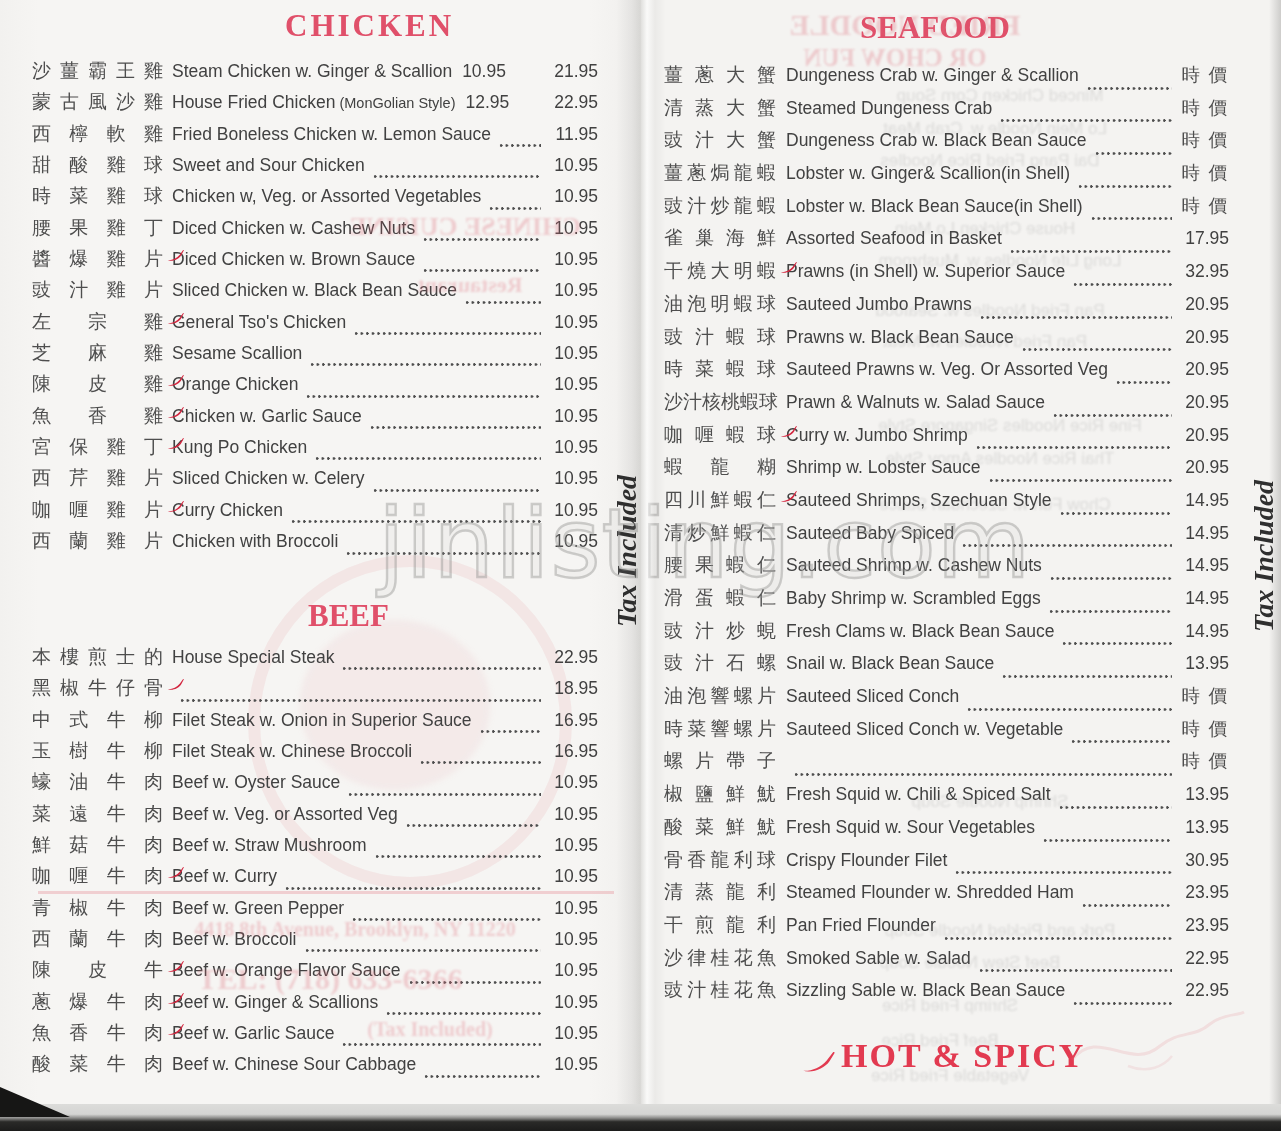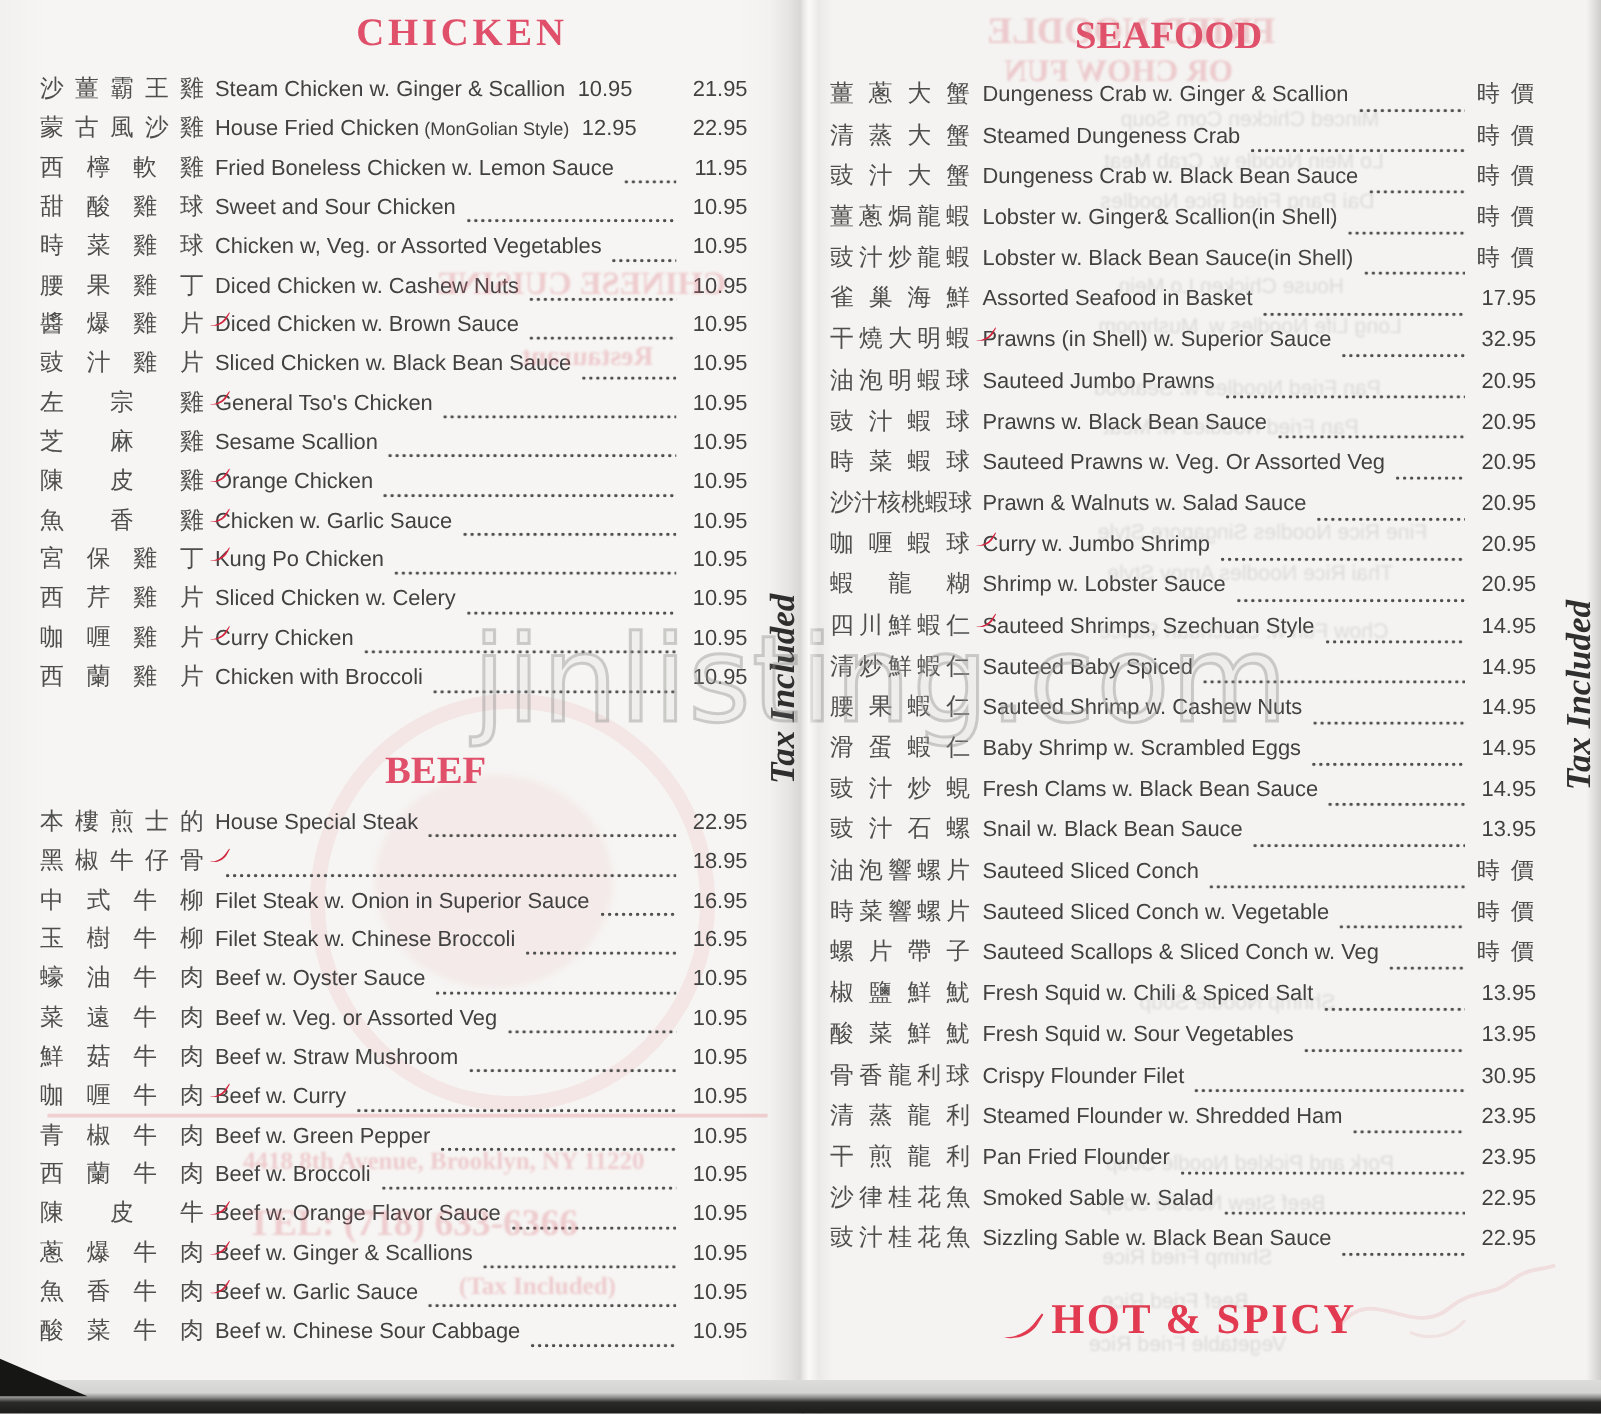--- a/index.html
+++ b/index.html
@@ -722,21 +722,20 @@
           <div class="leader"></div>
           <span class="price cnp">時 價</span>
         </div>
         <div class="row">
           <div class="cn">
             <span>螺</span>
             <span>片</span>
             <span>帶</span>
             <span>子</span>
           </div>
-          <div class="en">Sauteed Scallops &amp; Sliced Conch w. Veg</div>
           <div class="leader"></div>
           <span class="price cnp">時 價</span>
         </div>
         <div class="row">
           <div class="cn">
             <span>椒</span>
             <span>鹽</span>
             <span>鮮</span>
             <span>魷</span>
           </div>

